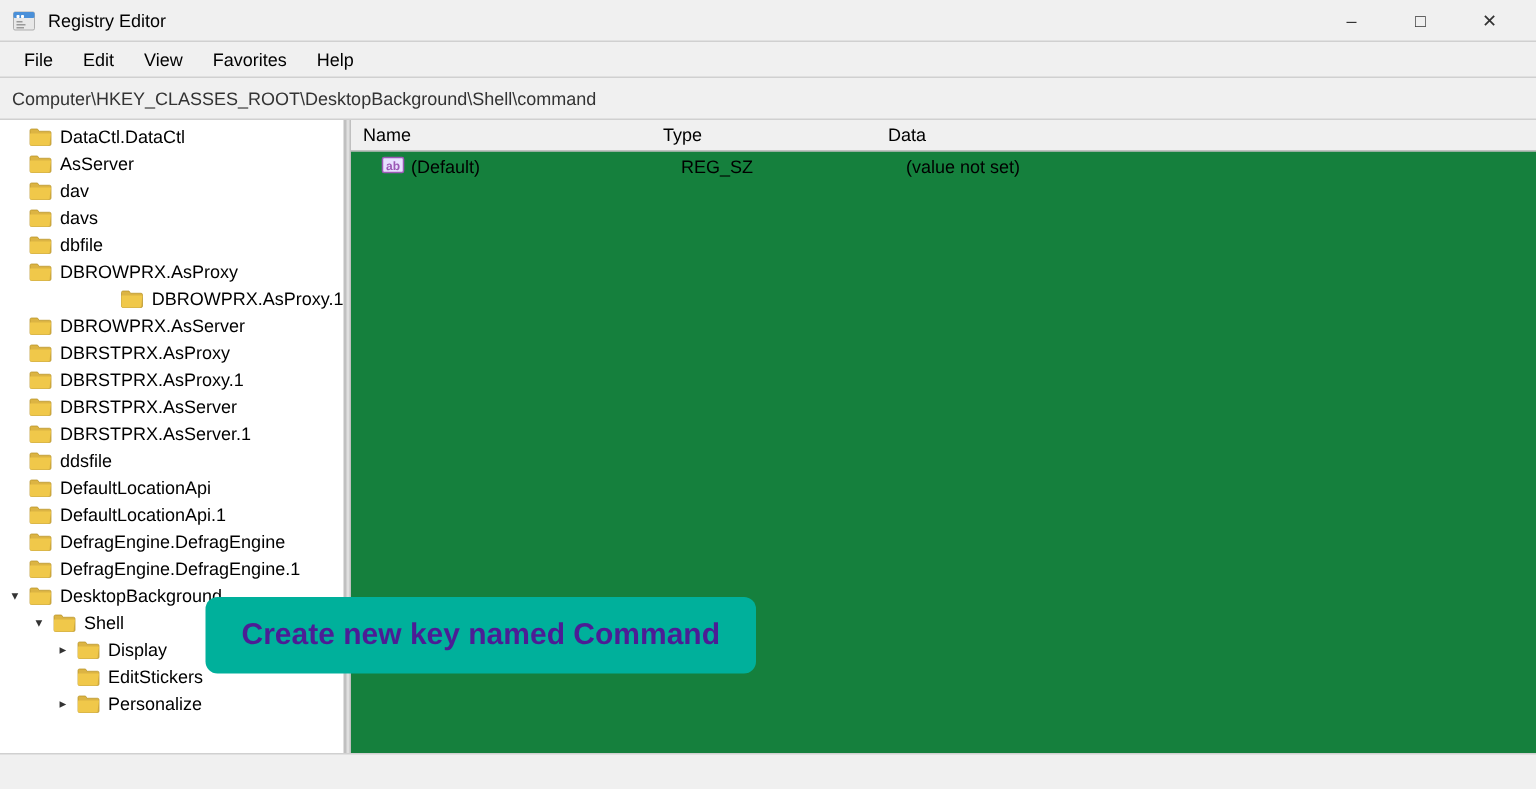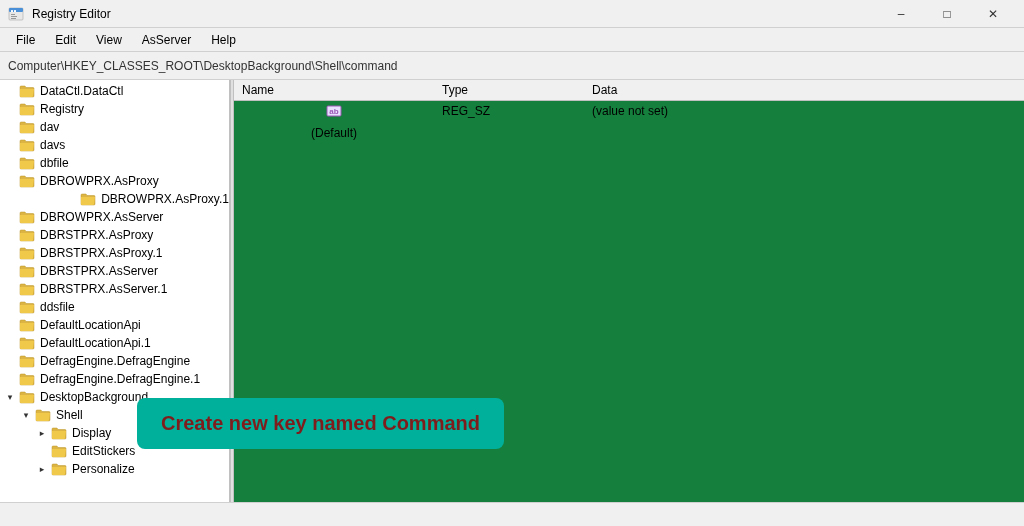--- a/index.html
+++ b/index.html
@@ -137,24 +137,23 @@
       text-align: left;
       padding: 3px 8px;
       border-bottom: 1px solid #c0c0c0;
       background: #f0f0f0;
       font-weight: normal;
       font-size: 12px;
       position: sticky;
       top: 0;
     }
     .registry-table td {
-      padding: 2px 8px;
+      padding: 2px 20px;
       font-size: 12px;
       height: 20px;
-      flex-direction: column;
     }
 
     
     .status-bar {
       height: 20px;
       background: #f0f0f0;
       border-top: 1px solid #d0d0d0;
       display: flex;
       align-items: center;
       padding: 0 8px;
@@ -168,21 +167,21 @@
       background: #e0e0e0;
       cursor: col-resize;
       border-left: 1px solid #c0c0c0;
       border-right: 1px solid #c0c0c0;
     }
 
     
     .annotation-bubble {
       position: absolute;
       background: #00b09b;
-      color: #7f1d1d;
+      color: #4c1d95;
       font-size: 20px;
       font-weight: 600;
       padding: 14px 24px;
       border-radius: 8px;
       left: 137px;
       top: 398px;
       z-index: 100;
       white-space: nowrap;
       pointer-events: none;
     }
@@ -215,21 +214,21 @@
       <button class="title-btn">–</button>
       <button class="title-btn">□</button>
       <button class="title-btn close">✕</button>
     </div>
   </div>
 
   <div class="menu-bar">
   <span class="menu-item">File</span>
       <span class="menu-item">Edit</span>
       <span class="menu-item">View</span>
-      <span class="menu-item">AsServer</span>
+      <span class="menu-item">Favorites</span>
       <span class="menu-item">Help</span>
     </div>
 
   <div class="address-bar">
     <span>Computer\HKEY_CLASSES_ROOT\DesktopBackground\Shell\command</span>
   </div>
 
   <div class="main-content">
 
     <div class="tree-panel">
@@ -241,21 +240,21 @@
     <path d="M1 5 L15 5 L14 12 Q14 13 13 13 L2 13 Q1 13 1 12 Z" fill="#f0c84a" stroke="none"></path>
   </svg></span>
             <span style="margin-left: 2px;">DataCtl.DataCtl</span>
           </div>
           <div class="tree-item" style="padding-left: 4px;">
             <span class="expand-arrow" style="visibility: hidden;"> </span>
             <span class="folder-icon"><svg viewBox="0 0 16 14" xmlns="http://www.w3.org/2000/svg">
     <path d="M1 3 Q1 2 2 2 L6 2 L7 3.5 L14 3.5 Q15 3.5 15 4.5 L15 12 Q15 13 14 13 L2 13 Q1 13 1 12 Z" fill="#DCB443" stroke="#b8942a" stroke-width="0.5"></path>
     <path d="M1 5 L15 5 L14 12 Q14 13 13 13 L2 13 Q1 13 1 12 Z" fill="#f0c84a" stroke="none"></path>
   </svg></span>
-            <span style="margin-left: 2px;">Registry</span>
+            <span style="margin-left: 2px;">AsServer</span>
           </div>
           <div class="tree-item" style="padding-left: 4px;">
             <span class="expand-arrow" style="visibility: hidden;"> </span>
             <span class="folder-icon"><svg viewBox="0 0 16 14" xmlns="http://www.w3.org/2000/svg">
     <path d="M1 3 Q1 2 2 2 L6 2 L7 3.5 L14 3.5 Q15 3.5 15 4.5 L15 12 Q15 13 14 13 L2 13 Q1 13 1 12 Z" fill="#DCB443" stroke="#b8942a" stroke-width="0.5"></path>
     <path d="M1 5 L15 5 L14 12 Q14 13 13 13 L2 13 Q1 13 1 12 Z" fill="#f0c84a" stroke="none"></path>
   </svg></span>
             <span style="margin-left: 2px;">dav</span>
           </div>
           <div class="tree-item" style="padding-left: 4px;">

